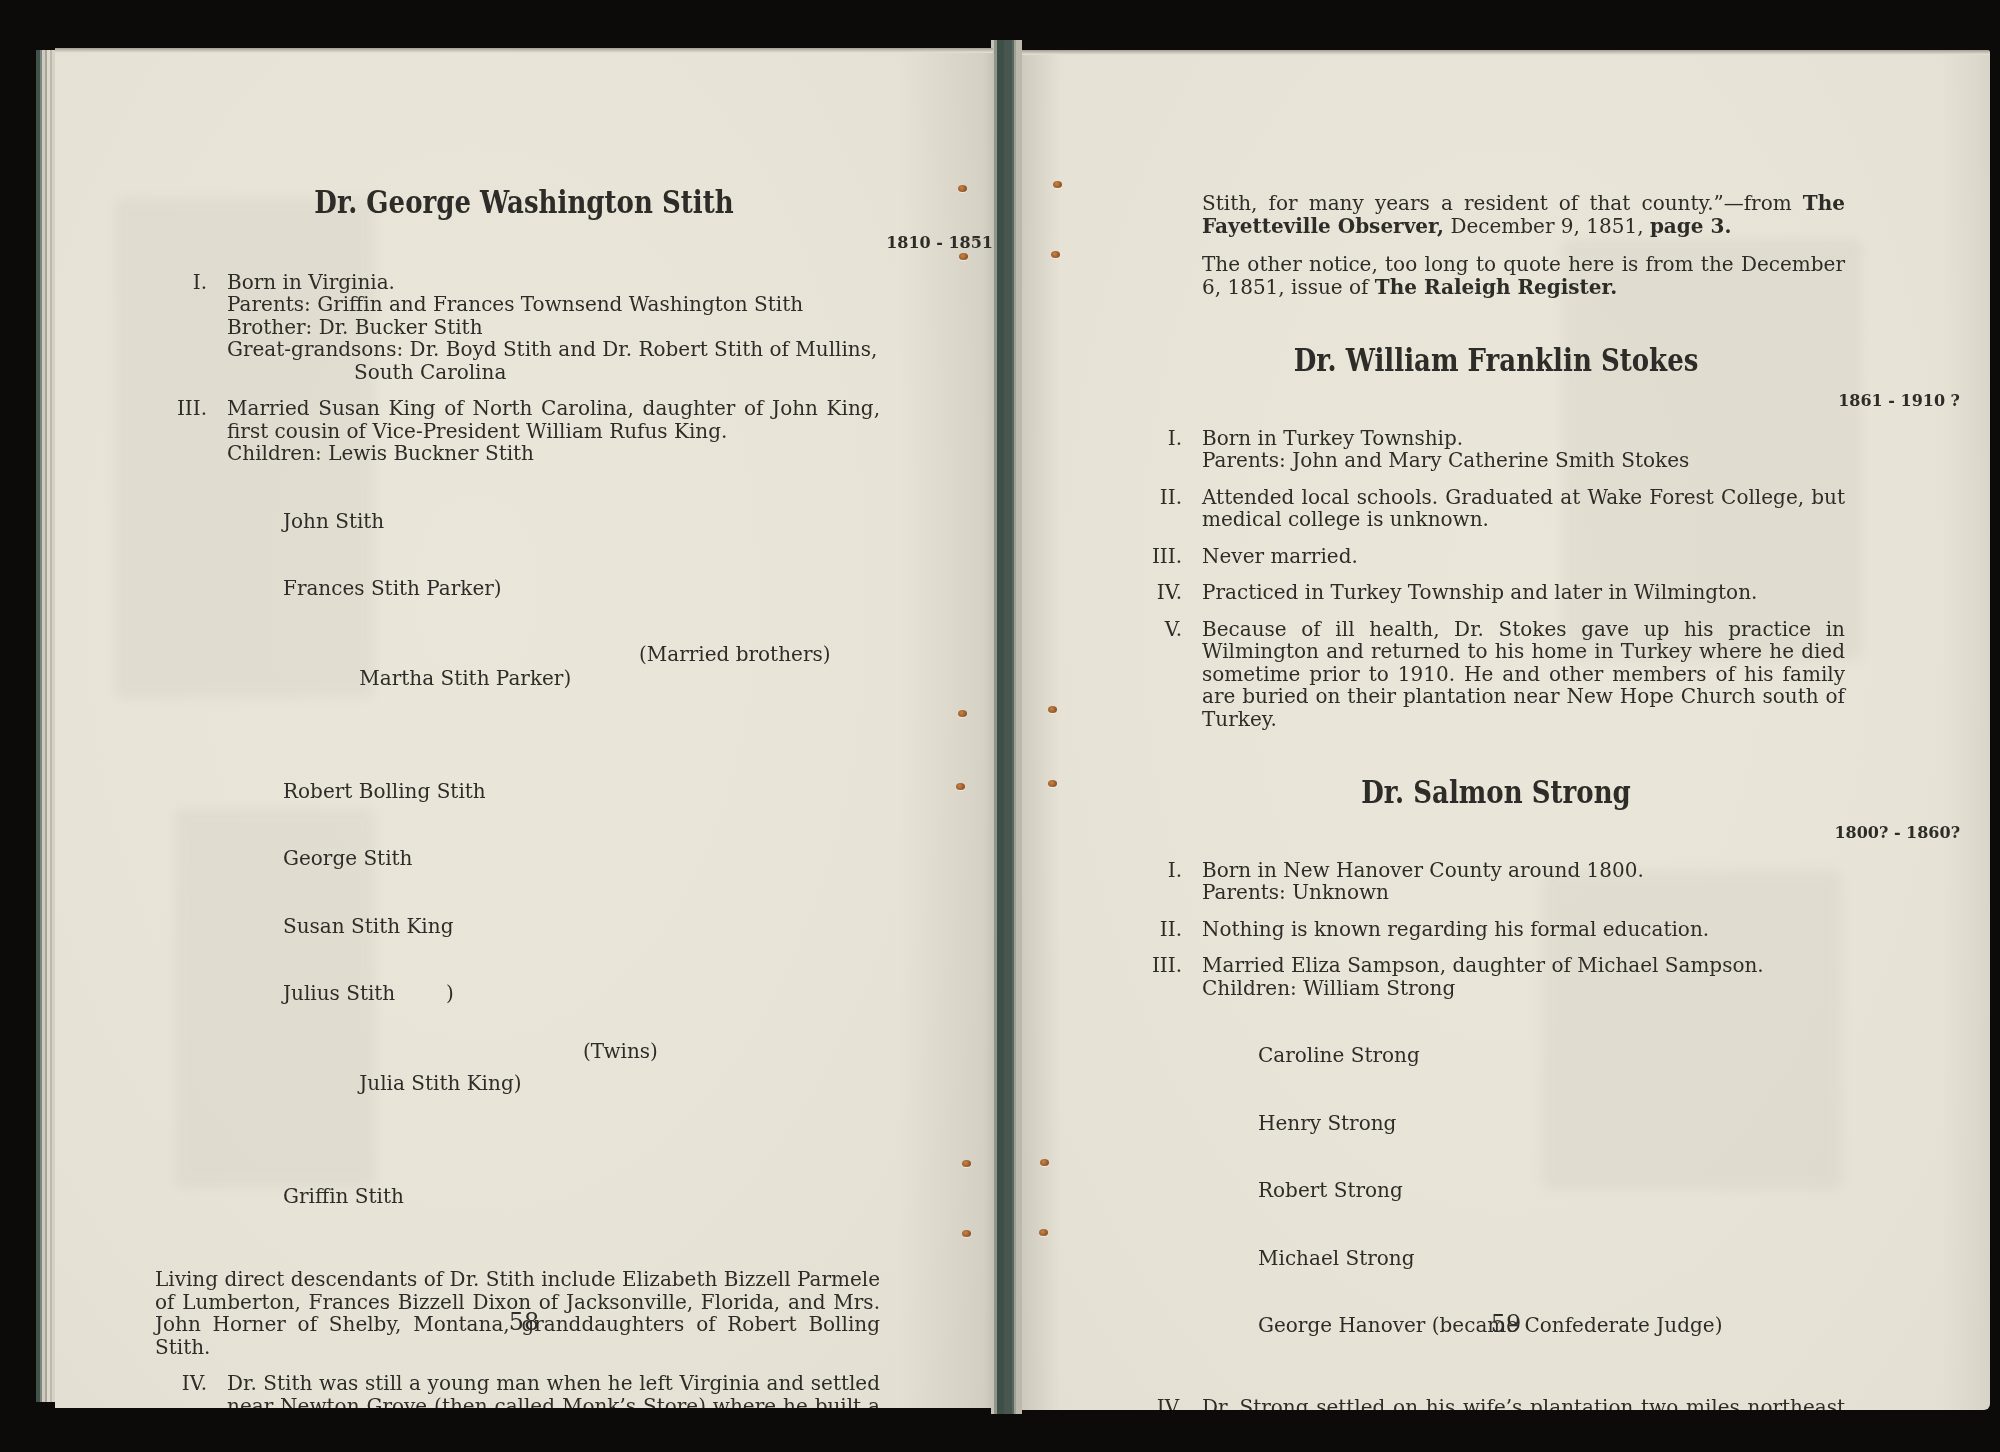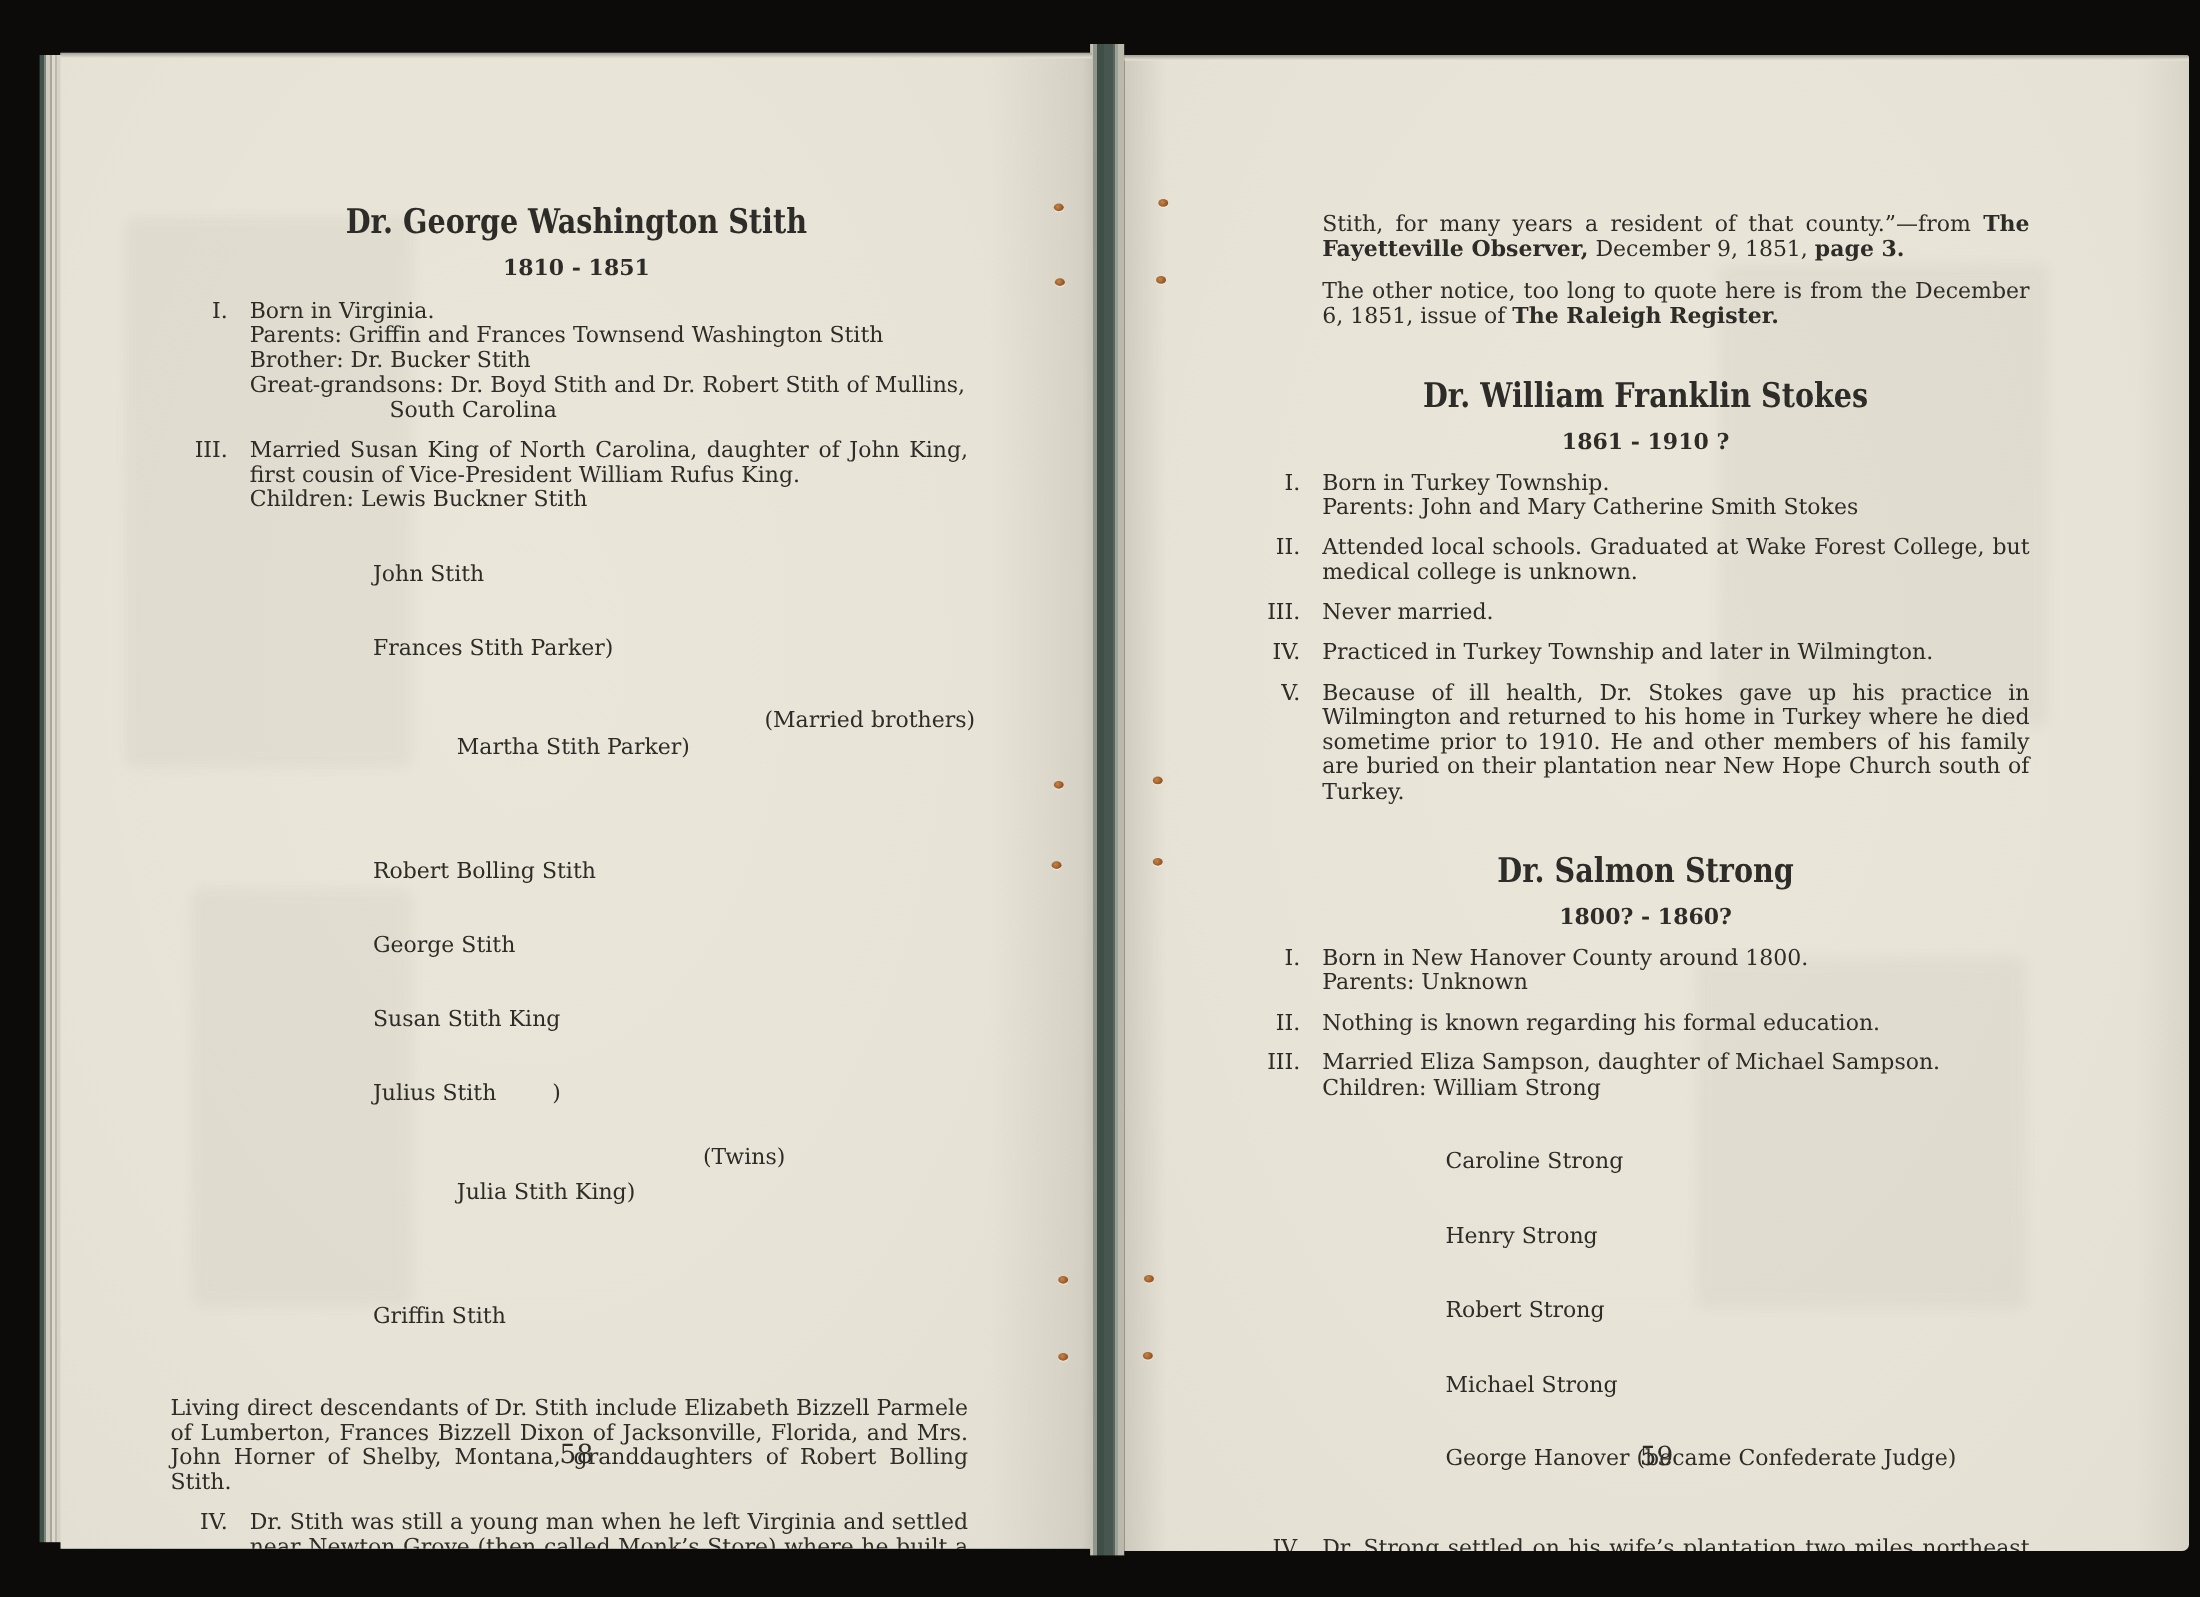--- a/index.html
+++ b/index.html
@@ -59,28 +59,28 @@
   .content{position:absolute;font-size:20px;line-height:22.5px;}
   .content-l{left:100px;top:136px;width:725px;}
   .content-r{left:108px;top:142px;width:715px;}
   .bio-heading{
     font-weight:bold;font-size:31px;line-height:36px;
     text-align:center;transform:scaleX(.84);transform-origin:center;
     letter-spacing:0px;white-space:nowrap;
   }
   .head-l{margin-left:-100px;width:938px;}
   .head-r{margin-left:-108px;width:928px;position:relative;left:10px;}
-  .bio-dates{font-weight:bold;font-size:20px;text-align:center;margin-top:12px;}
+  .bio-dates{font-weight:bold;font-size:16px;text-align:right;margin-top:12px;}
   .sect{margin-top:44px;}
   .item{display:flex;margin-top:14px;}
   .num{flex:0 0 52px;text-align:right;margin-right:20px;}
   .ibody{flex:1;}
   .para{text-align:justify;}
   .plain-para{margin-top:16px;text-align:justify;}
-  .children{margin-left:112px;white-space:pre;}
+  .children{margin-left:56px;white-space:pre;}
   .child-row{position:relative;}
   .annot-married{position:absolute;left:356px;top:-2px;}
   .annot-twins{position:absolute;left:300px;top:-10px;}
   .indent-sc{padding-left:127px;}
   .pagenum{position:absolute;bottom:72px;left:0;width:100%;text-align:center;font-size:24px;}
   .b{font-weight:bold;}
 </style>
 </head>
 <body>
 

